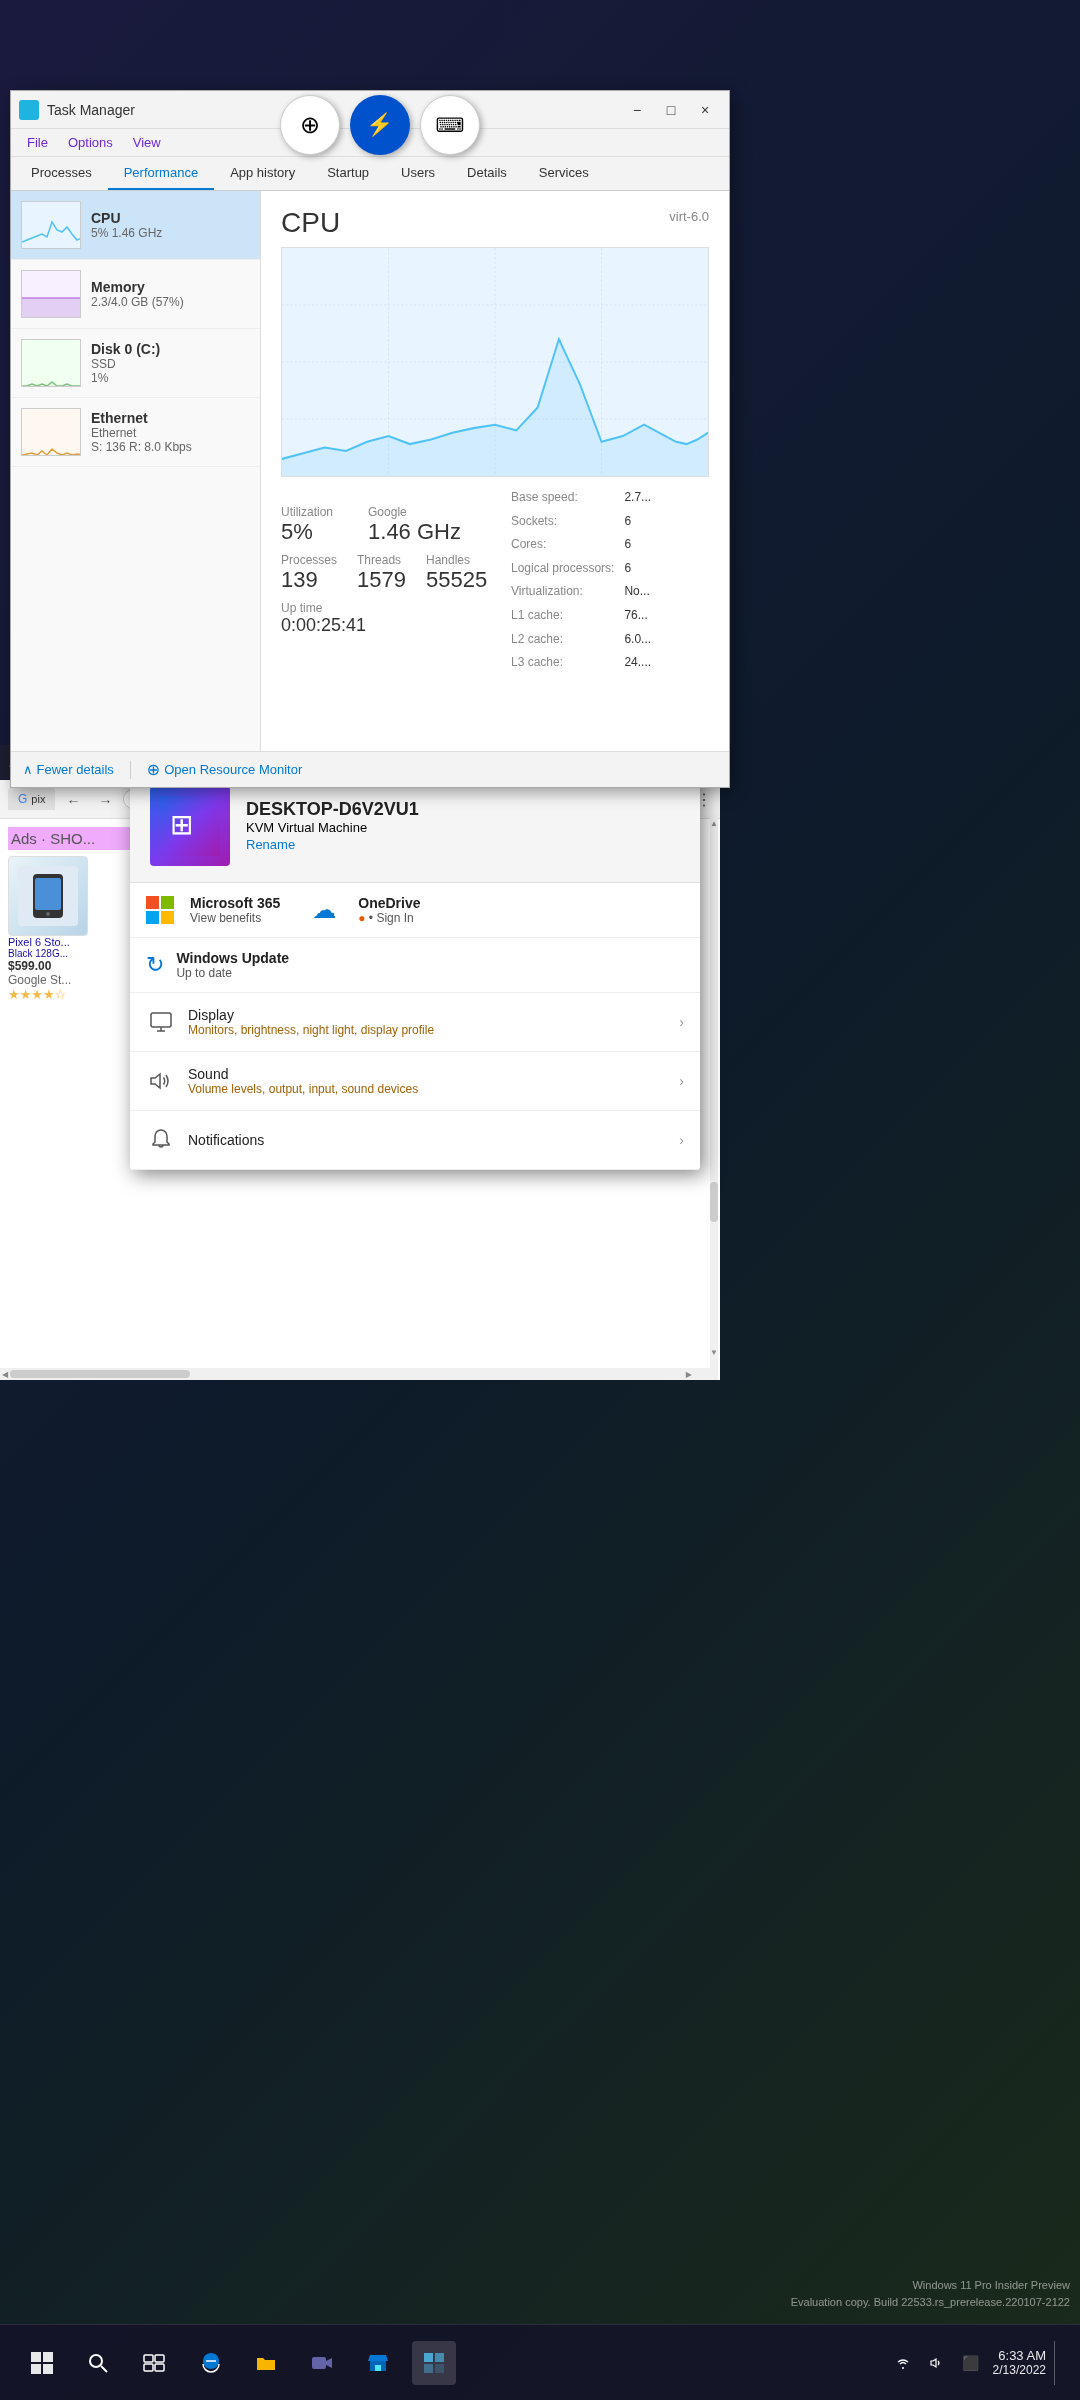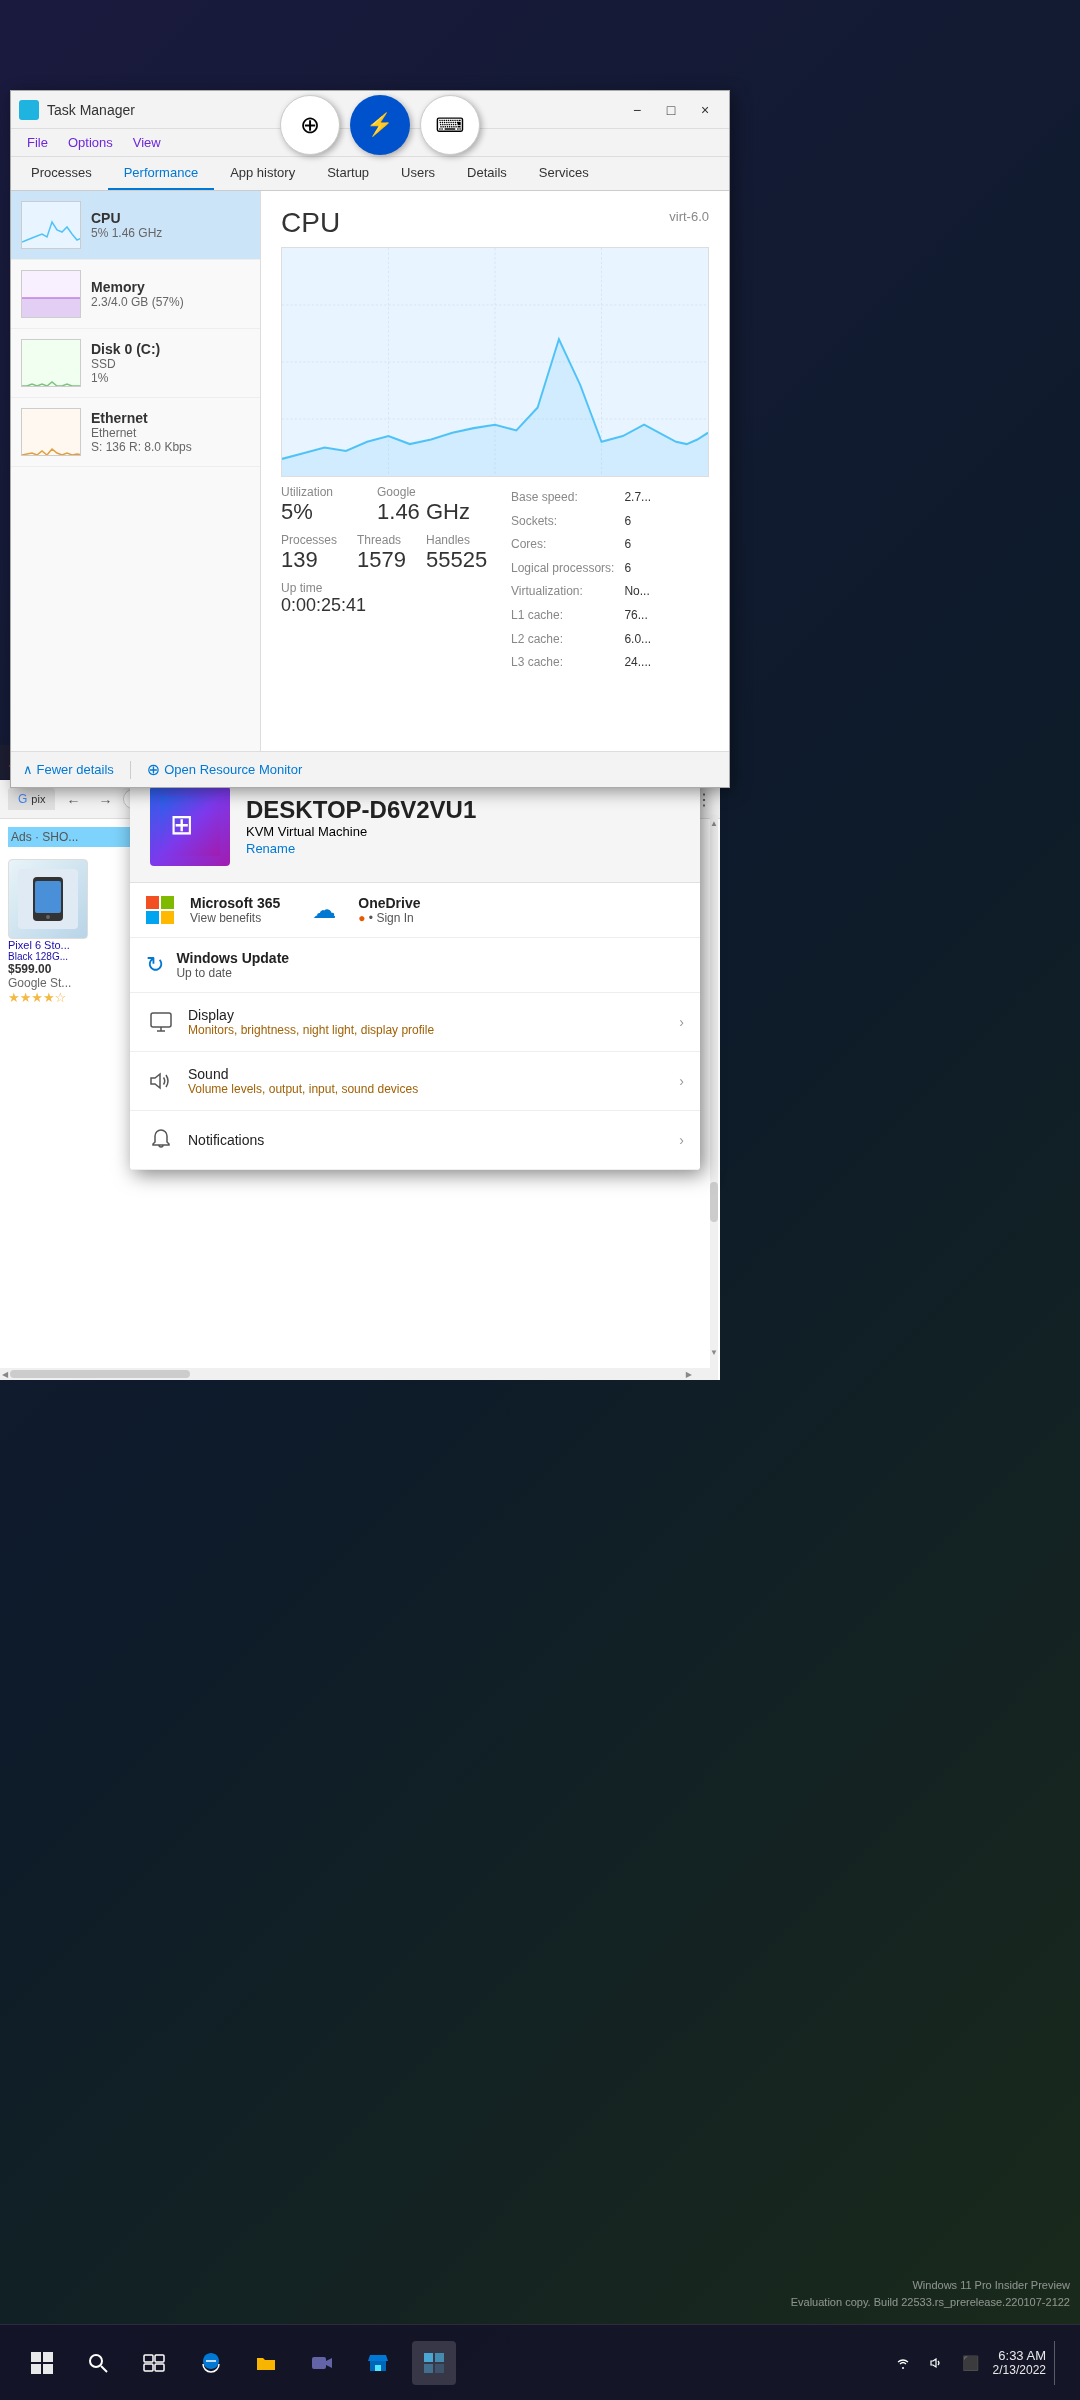--- a/index.html
+++ b/index.html
@@ -311,21 +311,21 @@
     }
 
     .computer-thumbnail {
       width: 80px; height: 80px;
       background: linear-gradient(135deg, #2563eb, #7c3aed, #a21caf);
       border-radius: 4px;
       display: flex; align-items: center; justify-content: center;
     }
 
     .computer-name {
-      font-size: 24px;
+      font-size: 18px;
       font-weight: 600;
       color: #222;
       text-align: right;
     }
 
     .computer-type {
       font-size: 13px;
       color: #000000;
     }
 
@@ -699,21 +699,21 @@
           <line x1="300" y1="0" x2="300" y2="200" stroke="#c8dde8" stroke-width="0.5" stroke-dasharray="2,2"></line>
 
           <polyline points="0,185 20,180 40,175 60,178 80,170 100,165 120,172 140,168 160,162 180,158 200,155 220,160 240,140 260,80 280,120 300,170 320,165 340,155 360,165 370,170 380,172 390,168 400,162" fill="none" stroke="#4fc3f7" stroke-width="1.8"></polyline>
 
           <polygon points="0,185 20,180 40,175 60,178 80,170 100,165 120,172 140,168 160,162 180,158 200,155 220,160 240,140 260,80 280,120 300,170 320,165 340,155 360,165 370,170 380,172 390,168 400,162 400,200 0,200" fill="rgba(79,195,247,0.15)"></polygon>
         </svg>
       </div>
 
       <div class="stats-row">
         <div class="stats-left">
-          <div style="display:flex;gap:44px;margin-bottom:8px;">
+          <div style="display:flex;gap:35px;margin-bottom:8px;margin-top:20px;">
             <div class="stat-item">
               <span class="stat-label">Utilization</span>
               <span class="stat-value">5%</span>
             </div>
             <div class="stat-item">
               <span class="stat-label">Google</span>
               <span class="stat-value">1.46 GHz</span>
             </div>
           </div>
           <div style="display:flex;gap:20px;margin-bottom:8px;">
@@ -807,21 +807,21 @@
     </div>
     <button class="nav-btn">←</button>
     <button class="nav-btn">→</button>
     <div style="flex:1;background:#fff;border:1px solid #ccc;border-radius:12px;padding:3px 10px;font-size:11px;color:#555;">https://store.google.com › product › pixel_6</div>
     <span style="font-size:16px;color:#555;cursor:pointer;">⋮</span>
   </div>
 
   <div style="display:flex;padding:8px;gap:8px;">
 
     <div style="width:130px;">
-      <div style="background:#7dd3fc;padding:3px;font-size:12px;color:#555;margin-bottom:12px;">
+      <div style="background:#f0abfc;padding:3px;font-size:15px;color:#555;margin-bottom:6px;">
         <span>Ads · SHO...</span>
       </div>
       <div class="product-image">
         <svg width="60" height="60" viewBox="0 0 60 60">
           <rect width="60" height="60" fill="#e0eaf5" rx="4"></rect>
           <rect x="15" y="8" width="30" height="44" rx="4" fill="#333"></rect>
           <rect x="17" y="12" width="26" height="32" rx="2" fill="#4a90d9"></rect>
           <circle cx="30" cy="48" r="2" fill="#666"></circle>
         </svg>
       </div>

